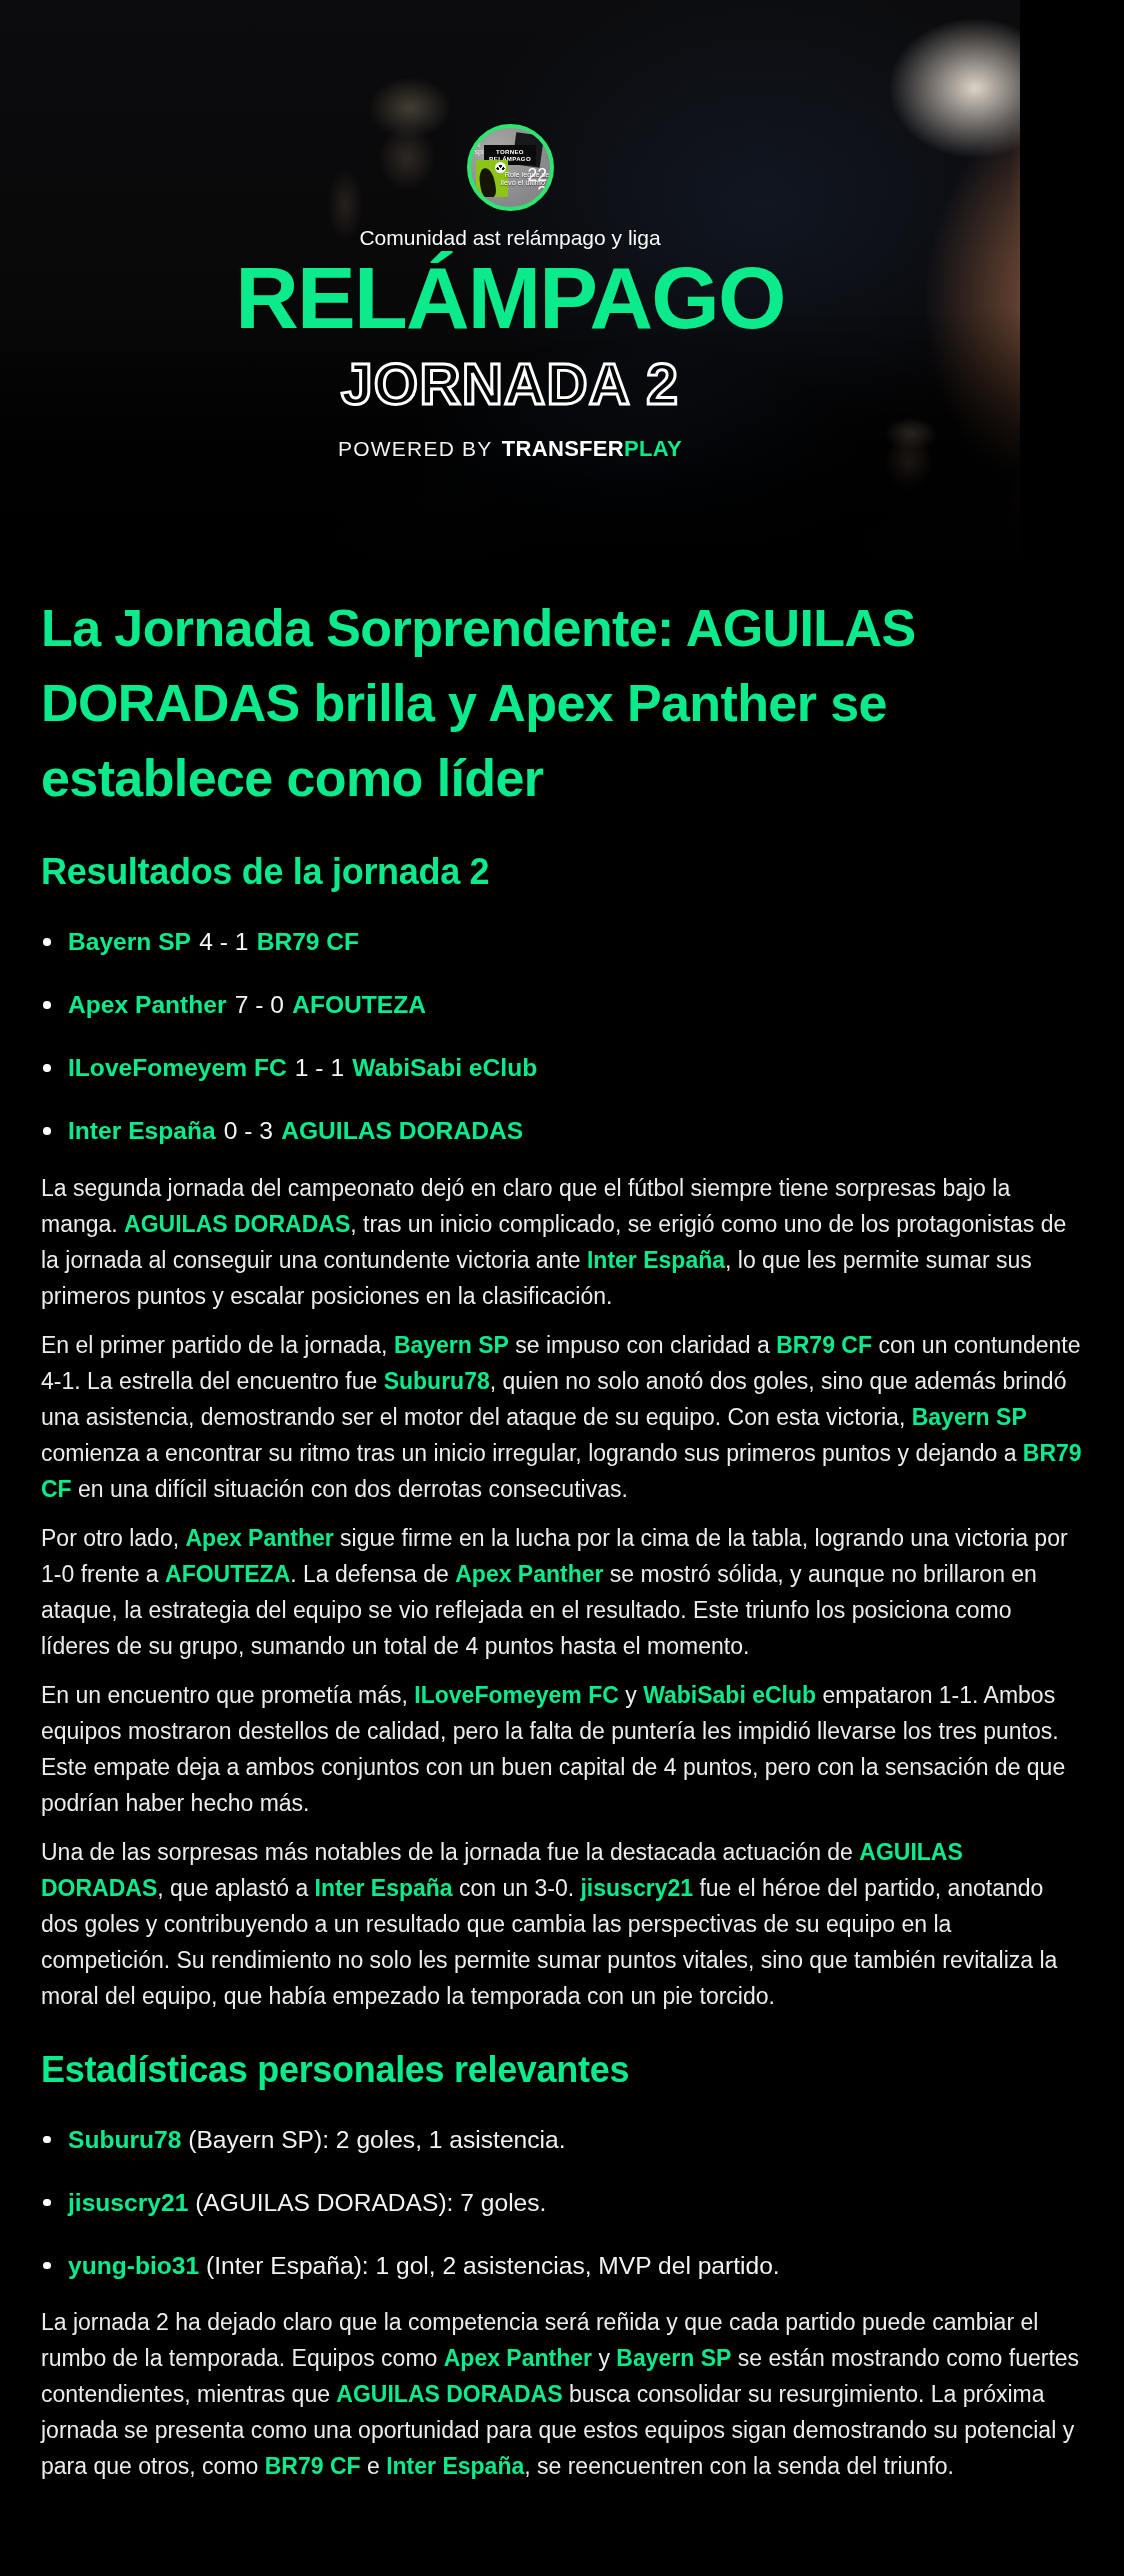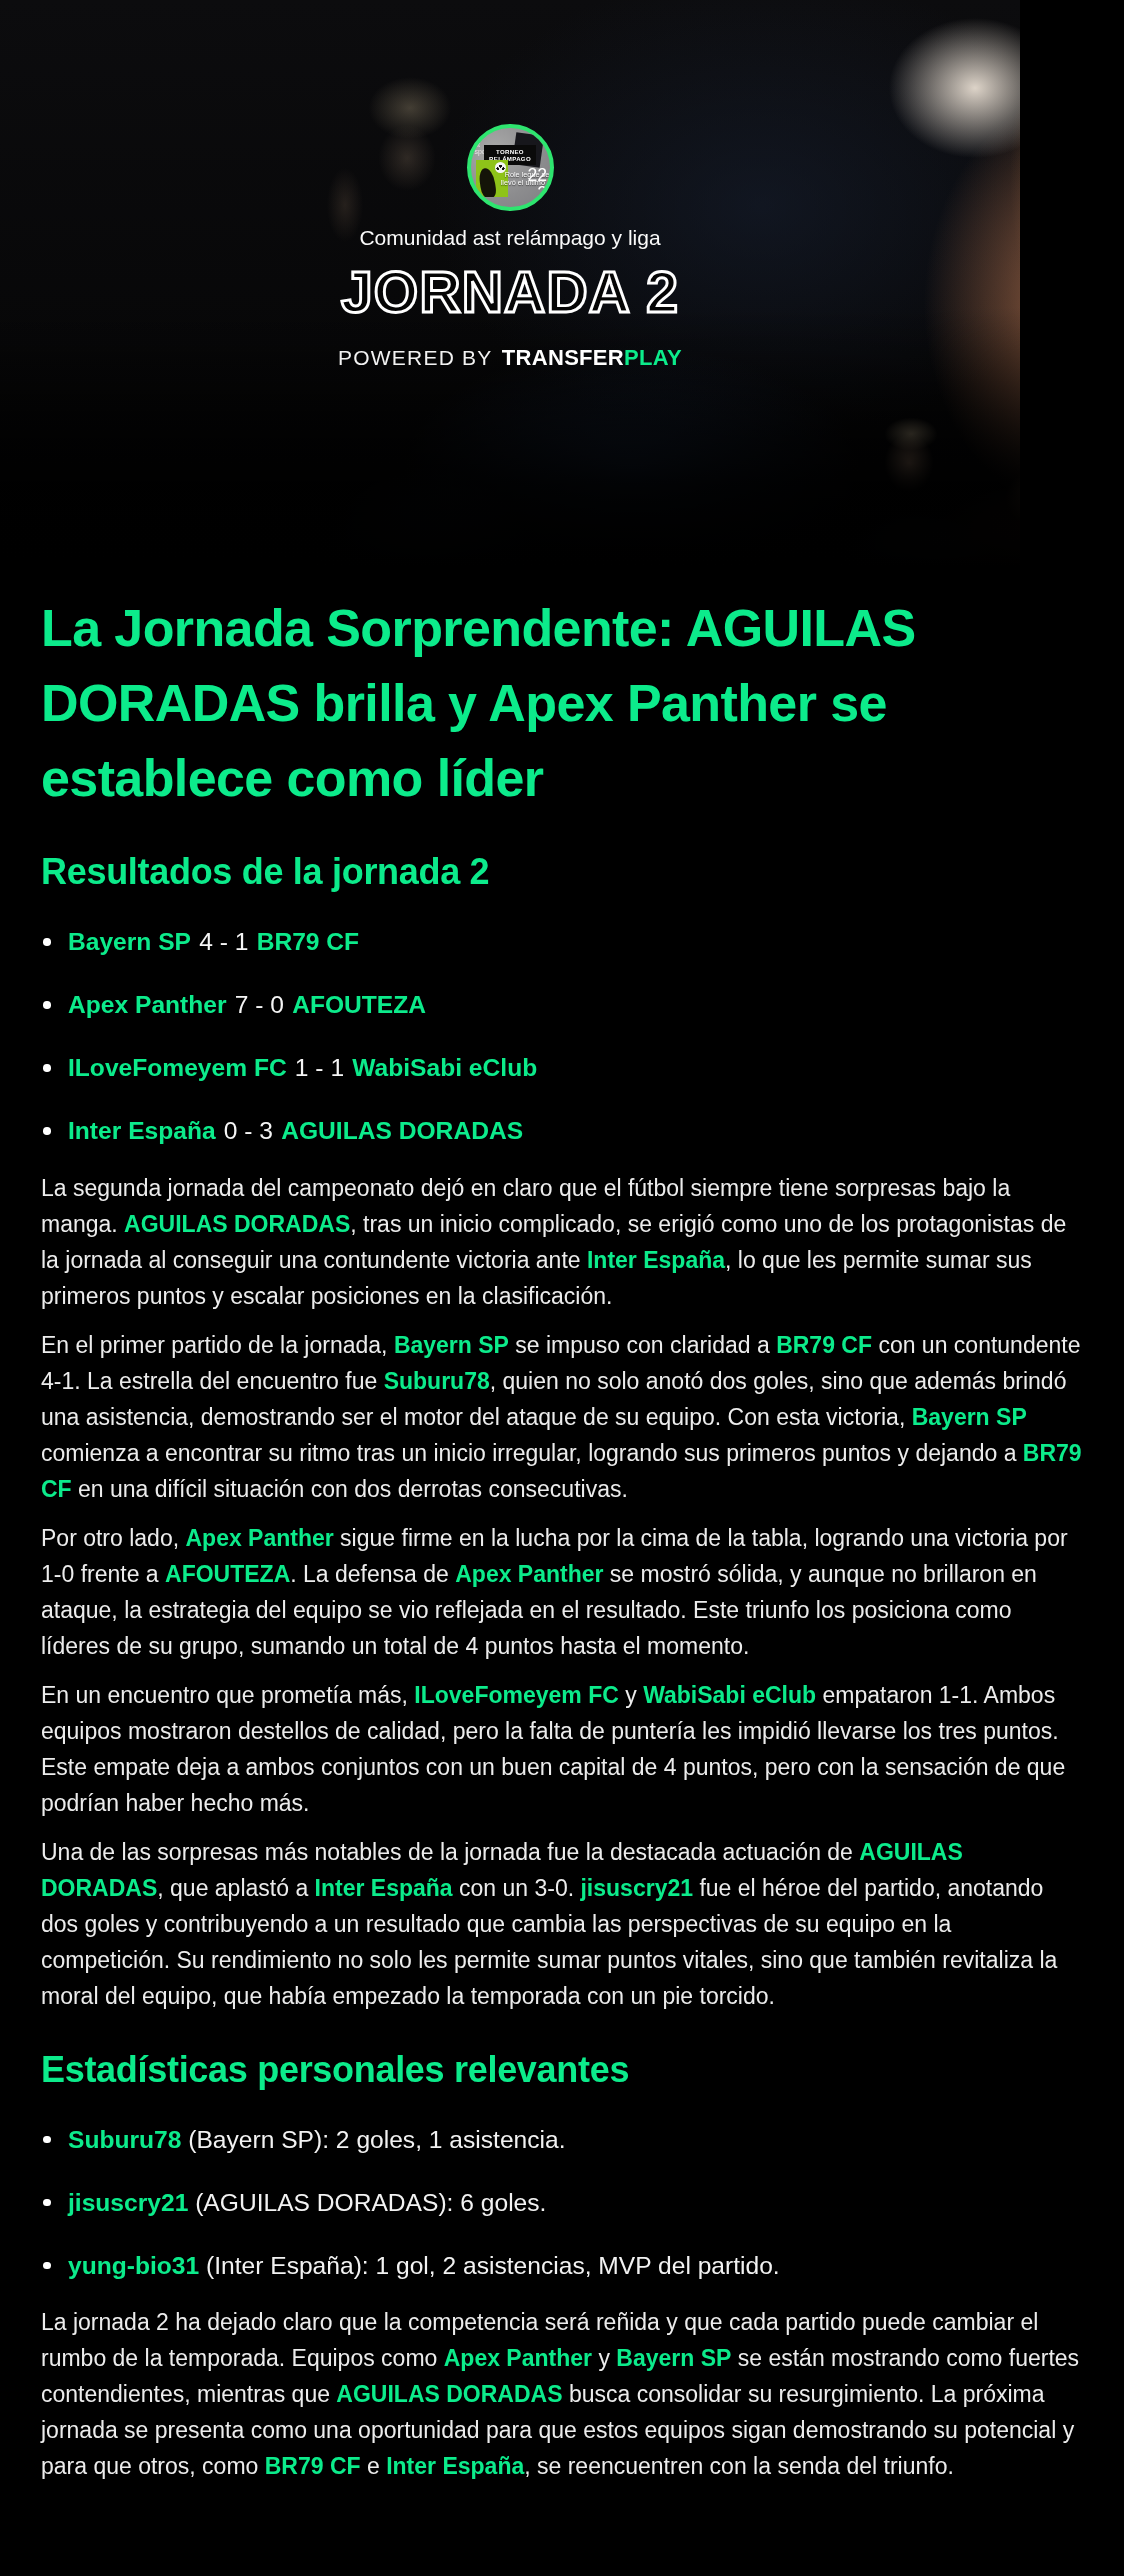--- a/index.html
+++ b/index.html
@@ -117,20 +117,21 @@
       </span>
       <span class="caption"><span>Role legue se llevó el ultimo</span><span class="trophy"></span></span>
       <span class="numbers">
         <span>22</span><br>
         <span>2</span>
       </span>
     </div>
 
     <div class="tagline">Comunidad ast relámpago y liga</div>
 
+    <div class="main-title">RELÁMPAGO</div>
 
     <div class="sub-title">JORNADA 2</div>
 
     <div class="powered">
       <span class="prefix">POWERED BY</span>
       <span class="brand"><span>TRANSFER</span><span class="play">PLAY</span></span>
     </div>
 
   </div>
 </header>
@@ -164,21 +165,21 @@
   <p class="body-par"><span>En un encuentro que prometía más, </span><span class="hl">ILoveFomeyem FC</span><span> y </span><span class="hl">WabiSabi eClub</span><span> empataron 1-1. Ambos equipos mostraron destellos de calidad, pero la falta de puntería les impidió llevarse los tres puntos. Este empate deja a ambos conjuntos con un buen capital de 4 puntos, pero con la sensación de que podrían haber hecho más.</span></p>
   <p class="body-par"><span>Una de las sorpresas más notables de la jornada fue la destacada actuación de </span><span class="hl">AGUILAS DORADAS</span><span>, que aplastó a </span><span class="hl">Inter España</span><span> con un 3-0. </span><span class="hl">jisuscry21</span><span> fue el héroe del partido, anotando dos goles y contribuyendo a un resultado que cambia las perspectivas de su equipo en la competición. Su rendimiento no solo les permite sumar puntos vitales, sino que también revitaliza la moral del equipo, que había empezado la temporada con un pie torcido.</span></p>
 
   <h2 class="section-heading">Estadísticas personales relevantes</h2>
 
   <ul class="stats">
     <li>
       <span class="hl">Suburu78</span><span> (Bayern SP): 2 goles, 1 asistencia.</span>
     </li>
     <li>
-      <span class="hl">jisuscry21</span><span> (AGUILAS DORADAS): 6 goles.</span>
+      <span class="hl">jisuscry21</span><span> (AGUILAS DORADAS): 7 goles.</span>
     </li>
     <li>
       <span class="hl">yung-bio31</span><span> (Inter España): 1 gol, 2 asistencias, MVP del partido.</span>
     </li>
   </ul>
 
   <p class="body-par closing-par"><span>La jornada 2 ha dejado claro que la competencia será reñida y que cada partido puede cambiar el rumbo de la temporada. Equipos como </span><span class="hl">Apex Panther</span><span> y </span><span class="hl">Bayern SP</span><span> se están mostrando como fuertes contendientes, mientras que </span><span class="hl">AGUILAS DORADAS</span><span> busca consolidar su resurgimiento. La próxima jornada se presenta como una oportunidad para que estos equipos sigan demostrando su potencial y para que otros, como </span><span class="hl">BR79 CF</span><span> e </span><span class="hl">Inter España</span><span>, se reencuentren con la senda del triunfo.</span></p>
 
 </main>
 

